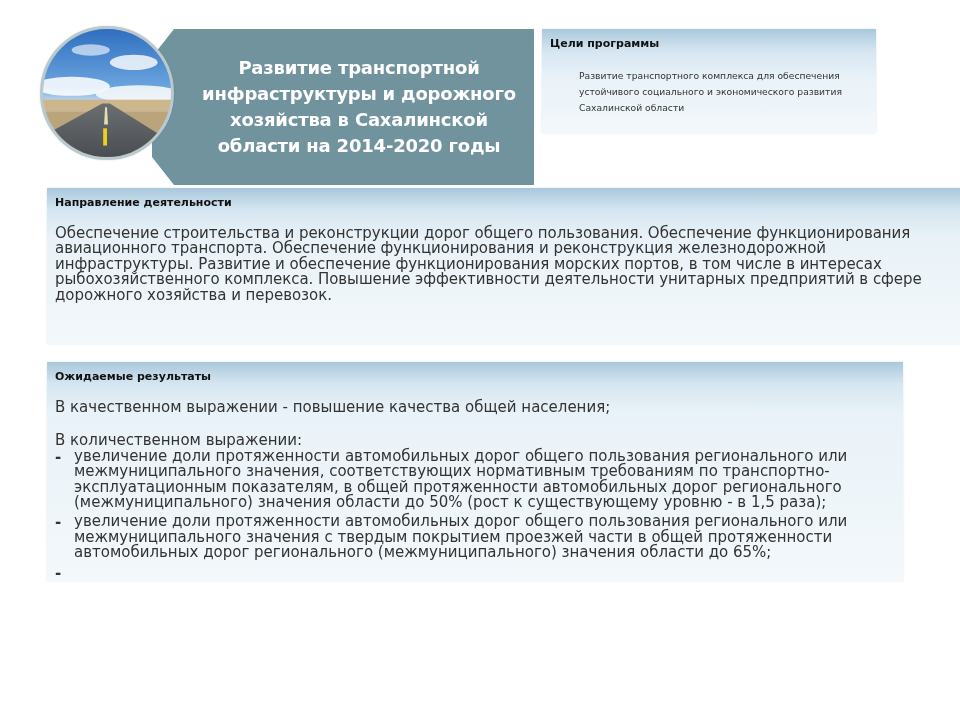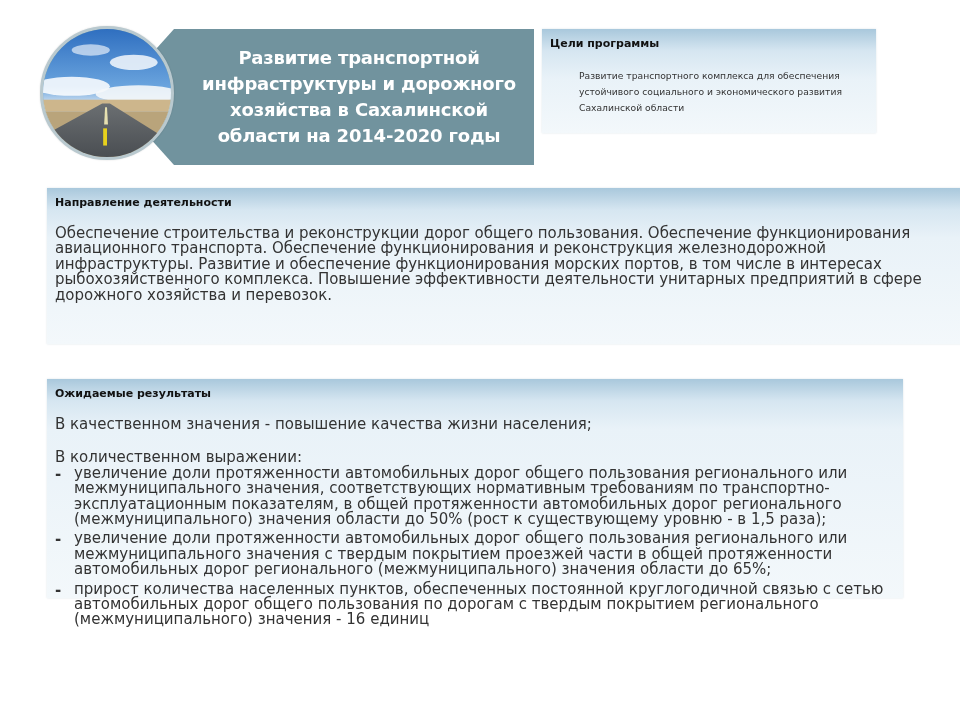--- a/index.html
+++ b/index.html
@@ -9,21 +9,21 @@
       overflow: hidden;
       font-family: "DejaVu Sans", "Liberation Sans", sans-serif;
       color: #333333;
     }
     .page { position: relative; width: 960px; height: 720px; }
 
     
     .banner {
       position: absolute;
       left: 152px; top: 29px;
-      width: 382px; height: 136px;
+      width: 382px; height: 156px;
       background: #71939e;
       clip-path: polygon(22px 0, 100% 0, 100% 100%, 22px 100%, 0 82%, 0 18%);
     }
     .banner-title {
       position: absolute;
       left: 40px; right: 8px; top: 0; bottom: 0;
       display: flex; align-items: center; justify-content: center;
       text-align: center;
       color: #ffffff;
       font-family: "DejaVu Sans", "Liberation Sans", sans-serif;
@@ -66,21 +66,21 @@
       padding: 0 10px 0 8px;
     }
 
     .goals { left: 542px; top: 29px; width: 334px; height: 104px; }
     .goals .panel-body { padding-top: 17px; font-size: 9.2px; line-height: 16px; padding-left: 37px; }
 
     .direction { left: 47px; top: 188px; width: 921px; height: 156px; }
     .direction .panel-body p { margin-top: 16px; letter-spacing: -0.05px; }
     .direction .panel-body p + p { margin-top: 16px; }
 
-    .results { left: 47px; top: 379px; width: 856px; height: 219px; }
+    .results { left: 47px; top: 362px; width: 856px; height: 219px; }
     .results .line1 { margin-top: 16px; }
     .results .line2 { margin-top: 18px; }
     .results ul { list-style: none; margin-top: 0; }
     .results li {
       position: relative;
       padding-left: 19px;
       margin-top: 4px;
     }
     .results li:first-child { margin-top: 0; }
     .results li .dash {
@@ -146,33 +146,32 @@
   <div class="panel direction">
     <div class="panel-head">Направление деятельности</div>
     <div class="panel-body">
       <p>Обеспечение строительства и реконструкции дорог общего пользования. Обеспечение функционирования авиационного транспорта. Обеспечение функционирования и реконструкция железнодорожной инфраструктуры. Развитие и обеспечение функционирования морских портов, в том числе в интересах рыбохозяйственного комплекса. Повышение эффективности деятельности унитарных предприятий в сфере дорожного хозяйства и перевозок.</p>
     </div>
   </div>
 
   <div class="panel results">
     <div class="panel-head">Ожидаемые результаты</div>
     <div class="panel-body">
-      <div class="line1">В качественном значения - повышение качества жизни населения;</div>
+      <div class="line1">В качественном выражении - повышение качества общей населения;</div>
       <div class="line2">В количественном выражении:</div>
       <ul>
         <li>
           <span class="dash">-</span>
           <span>увеличение доли протяженности автомобильных дорог общего пользования регионального или межмуниципального значения, соответствующих нормативным требованиям по транспортно-эксплуатационным показателям, в общей протяженности автомобильных дорог регионального (межмуниципального) значения области до 50% (рост к существующему уровню - в 1,5 раза);</span>
         </li>
         <li>
           <span class="dash">-</span>
           <span>увеличение доли протяженности автомобильных дорог общего пользования регионального или межмуниципального значения с твердым покрытием проезжей части в общей протяженности автомобильных дорог регионального (межмуниципального) значения области до 65%;</span>
         </li>
         <li>
           <span class="dash">-</span>
-          <span>прирост количества населенных пунктов, обеспеченных постоянной круглогодичной связью с сетью автомобильных дорог общего пользования по дорогам с твердым покрытием регионального (межмуниципального) значения - 16 единиц</span>
         </li>
       </ul>
     </div>
   </div>
 
 
 </div>
 
 </body></html>

